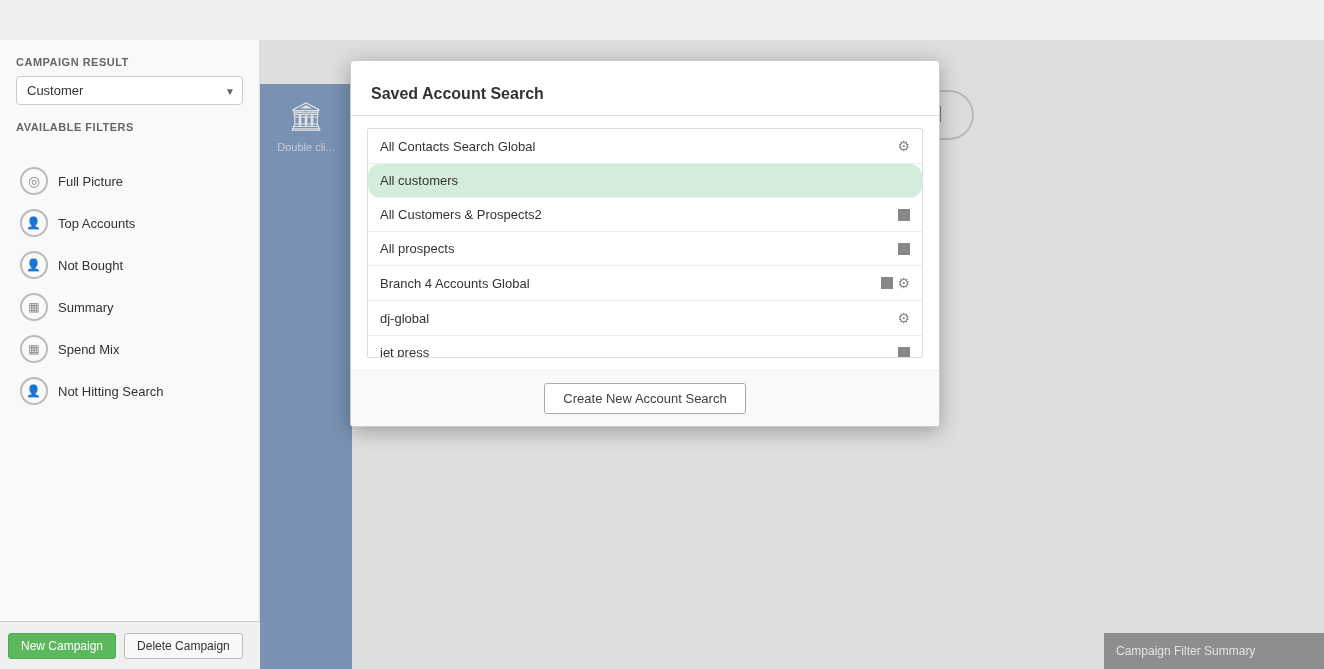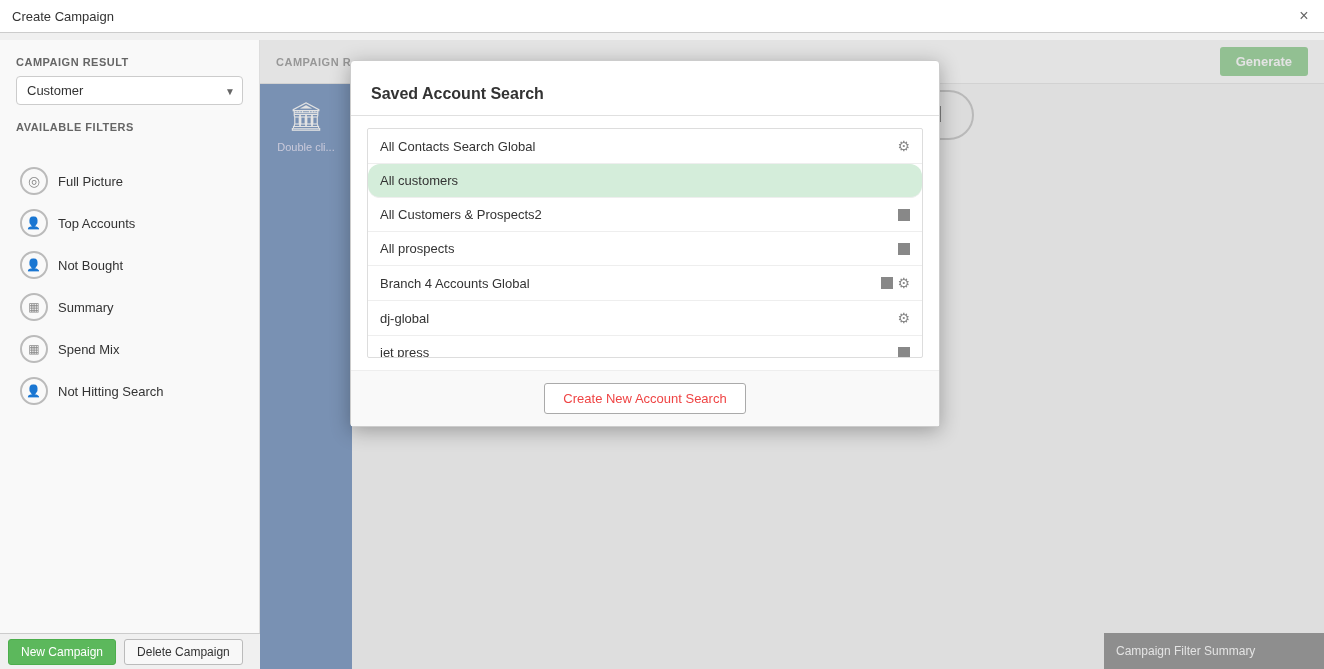--- a/index.html
+++ b/index.html
@@ -249,21 +249,21 @@
       border-top: 1px solid #eee;
       background: #f9f9f9;
     }
     .create-btn {
       background: #fff;
       border: 1px solid #aaa;
       padding: 7px 18px;
       border-radius: 3px;
       font-size: 13px;
       cursor: pointer;
-      color: #ef4444;
+      color: #404040;
     }
 
     
     .filter-summary-bar {
       position: absolute;
       bottom: 0; right: 0;
       width: 220px; height: 36px;
       background: #555;
       color: #fff;
       font-size: 12px;
@@ -271,21 +271,21 @@
       align-items: center;
       padding: 0 12px;
       z-index: 1;
       text-align: right;
     }
 
     
     .bottom-bar {
       position: absolute;
       bottom: 0; left: 0;
-      width: 260px; height: 36px;
+      width: 260px; height: 48px;
       background: #f0f0f0;
       border-top: 1px solid #ccc;
       display: flex;
       align-items: center;
       padding: 0 8px;
       gap: 8px;
     }
     .bottom-btn {
       padding: 5px 12px;
       border-radius: 3px;
@@ -306,24 +306,20 @@
     
     .search-list::-webkit-scrollbar { width: 8px; }
     .search-list::-webkit-scrollbar-track { background: #f1f1f1; }
     .search-list::-webkit-scrollbar-thumb { background: #ccc; border-radius: 4px; }
   </style>
 </head>
 <body>
 
 <div class="main-window">
 
-  <div class="title-bar">
-    <span class="title-bar-title">Create Campaign</span>
-    <button class="title-bar-close">×</button>
-  </div>
 
   <div class="sidebar">
     <div class="sidebar-section-title">CAMPAIGN RESULT</div>
     <div class="dropdown-wrapper">
       <select>
         <option>Customer</option>
         <option>Prospect</option>
       </select>
       <span class="dropdown-arrow">▼</span>
     </div>
@@ -356,24 +352,20 @@
     </div>
 
     <div class="bottom-bar" style="position:absolute;bottom:0;left:0;width:260px;">
       <button class="bottom-btn bottom-btn-green">New Campaign</button>
       <button class="bottom-btn bottom-btn-default">Delete Campaign</button>
     </div>
   </div>
 
   <div class="main-content">
 
-    <div class="campaign-r-bar">
-      <span class="campaign-r-label">CAMPAIGN R</span>
-      <button class="generate-btn">Generate</button>
-    </div>
 
     <div class="blue-panel">
       <div class="blue-panel-icon">🏛</div>
       <div class="blue-panel-text">Double cli...</div>
     </div>
 
     <div class="finished-badge">
       <span>Finished</span>
     </div>
 

